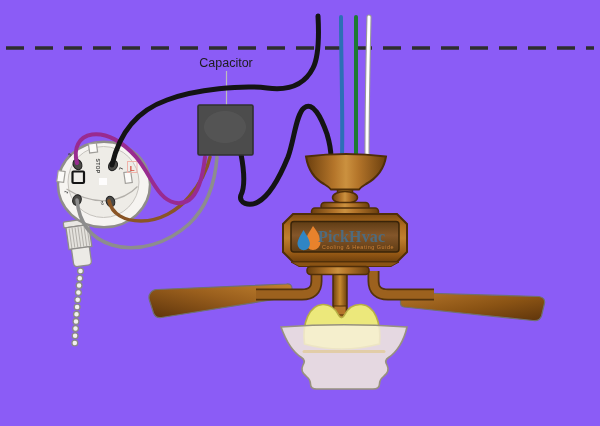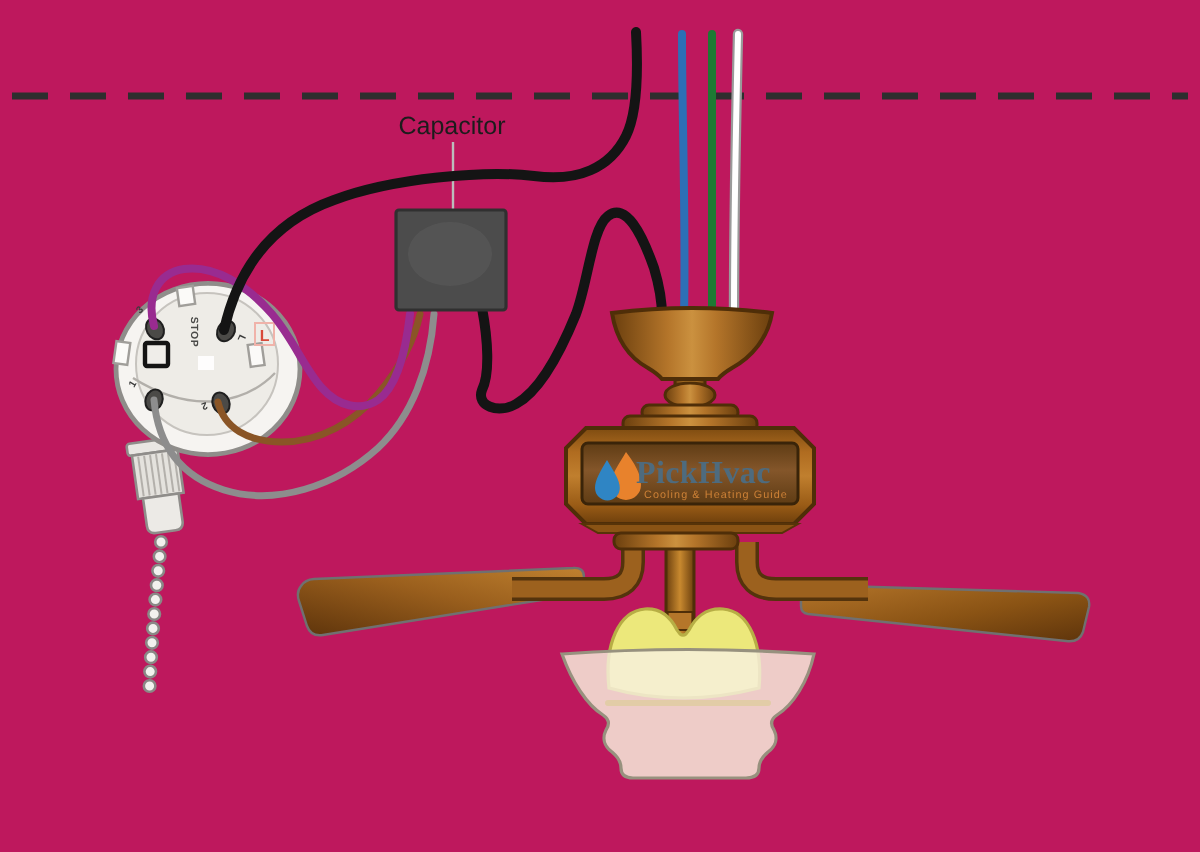--- a/index.html
+++ b/index.html
@@ -1,16 +1,16 @@
 <!DOCTYPE html>
 <html><head>
 <meta charset="utf-8">
 <style>
   html,body{margin:0;padding:0;background:#ffffff;}
-  .stage{position:relative;width:600px;height:426px;background:#be185d;overflow:hidden;
+  .stage{position:relative;width:600px;height:426px;background:#8b5cf6;overflow:hidden;
          font-family:"Liberation Sans", sans-serif;}
   svg{display:block;}
   text{user-select:none;}
   .cap-label{font-family:"Liberation Sans",sans-serif;font-size:12.5px;fill:#1c1c1c;}
   .tiny-num{font-family:"Liberation Sans",sans-serif;font-size:5px;fill:#3c3c3c;font-weight:bold;}
   .stop-txt{font-family:"Liberation Sans",sans-serif;font-size:5.2px;font-weight:bold;fill:#4a4a48;letter-spacing:.3px;}
   .live-l{font-family:"Liberation Sans",sans-serif;font-size:8px;font-weight:bold;}
   .logo-main{font-family:"Liberation Serif",serif;font-size:16px;font-weight:bold;letter-spacing:.2px;}
   .logo-sub{font-family:"Liberation Sans",sans-serif;font-size:5.4px;letter-spacing:.55px;}
 </style>

